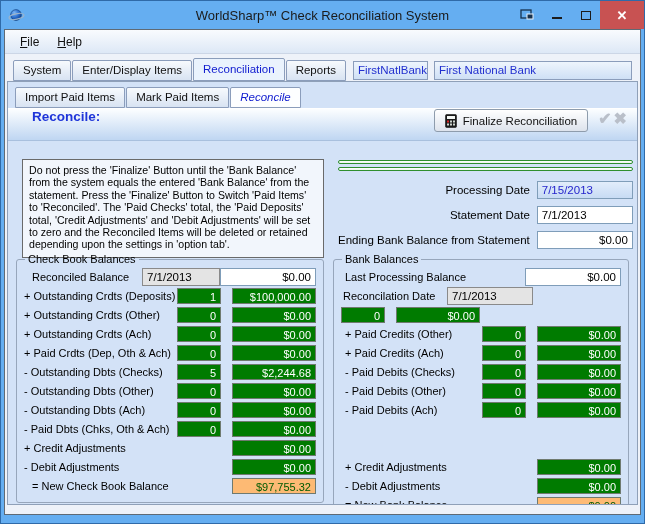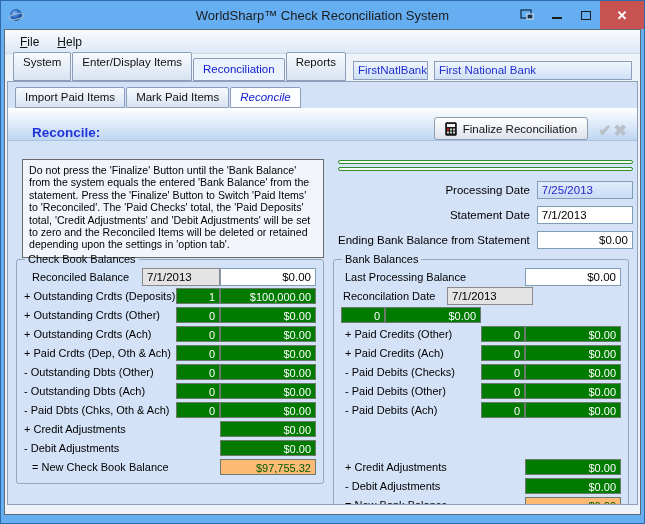--- a/index.html
+++ b/index.html
@@ -37,21 +37,21 @@
   .menubar{
     height:24px; flex:none; background:linear-gradient(#f9fbfe,#dde8f6);
     border-bottom:1px solid #ccd6e6; display:flex; align-items:center; padding-left:6px;
   }
   .menu-item{ font-size:12px; color:#111; padding:3px 9px; }
   .menu-item .u{ text-decoration:underline; }
 
   
   .maintabs-row{ height:27px; flex:none; display:flex; align-items:flex-end; padding:3px 8px 0 8px; gap:1px; }
   .tab{
-    font-size:11.5px; color:#111; padding:3px 9px 4px 9px; height:29px;
+    font-size:11.5px; color:#111; padding:3px 9px 4px 9px; height:21px;
     border:1px solid #8b9dbb; border-radius:2px 2px 0 0;
     background:linear-gradient(#f7fafd,#d8e3f2); white-space:nowrap;
   }
   .tab.selected{ background:#eaf3fd; color:#1420d0; height:23px; padding-top:4px; }
   .bank-code{
     margin-left:6px; width:88px; height:19px; border:1px solid #8b9dbb;
     background:linear-gradient(#eef5fd,#cfe0f5); color:#2230cf; font-size:11.5px;
     padding:2px 4px; overflow:hidden; white-space:nowrap; align-self:center; margin-top:2px;
   }
   .bank-name{
@@ -69,21 +69,21 @@
   .subtabs-row{ height:26px; flex:none; display:flex; align-items:flex-end; padding:4px 0 0 7px; gap:1px; }
   .subtab{
     font-size:11.5px; color:#111; padding:3px 9px; height:21px;
     border:1px solid #8b9dbb; border-radius:2px 2px 0 0;
     background:linear-gradient(#f7fafd,#d8e3f2); white-space:nowrap;
   }
   .subtab.selected{ background:#fdfeff; color:#1420d0;font-style:italic; }
 
   
   .header-band{
-    height:33px; flex:none; display:flex; align-items:flex-end; padding:0 10px;
+    height:33px; flex:none; display:flex; align-items:flex-start; padding:0 10px;
     background:linear-gradient(#fcfeff,#bfd6f2); border-top:1px solid #fff; border-bottom:1px solid #a9c0de;
   }
   .reconcile-title{ color:#1f35d9; font-weight:bold; font-size:13.5px; margin-left:14px; }
   .finalize-btn{
     margin-left:auto; display:flex; align-items:center; gap:6px; height:23px;
     padding:0 10px; border:1px solid #8e9cac; border-radius:3px;
     background:linear-gradient(#ffffff,#dde3ec); font-size:11.5px; color:#111;
   }
   .gray-check{ font-size:16px; color:#b9bfc9; margin-left:10px; font-weight:bold; }
   .gray-cross{ font-size:16px; color:#b9bfc9; margin-left:2px; font-weight:bold; }
@@ -114,21 +114,21 @@
     flex:1; border:1px solid #97a6bb; border-radius:3px; padding:1px 7px 5px 7px; background:transparent;
   }
   legend{ font-size:11px; color:#000; padding:0 3px; margin-left:1px; }
   .brow{ display:flex; align-items:center; height:16px; margin:3px 0; }
   .brow .lbl{ flex:1; font-size:11px; color:#000; white-space:nowrap; overflow:hidden; }
   .gcell{
     background:#007b00; color:#fff; text-align:right; font-size:11px;
     padding:1px 4px; height:16px; line-height:14px; border:1px solid #6f7a6f;
   }
   .cnt{ width:44px; flex:none; }
-  .val{ width:96px; flex:none; margin-left:0; }
+  .val{ width:84px; flex:none; margin-left:11px; }
   .total-cell{ background:#fdba74; color:#015a01; border-color:#6f7a6f; }
   .gray-date{
     background:#e4e4e4; border:1px solid #8a8a8a; color:#000; font-size:11.5px;
     height:18px; padding:1px 4px; display:flex; align-items:center;
   }
   .lbl-fixed{ font-size:11px; color:#000; white-space:nowrap; }
   .spacer{ flex:1; }
   .gap-row{ height:16px; margin:3px 0; }
 </style>
 </head>
@@ -215,21 +215,21 @@
 
       <div class="mid-row">
         <div class="instructions">Do not press the 'Finalize' Button until the 'Bank Balance' from the system equals the entered 'Bank Balance' from the statement. Press the 'Finalize' Button to Switch 'Paid Items' to 'Reconciled'. The 'Paid Checks' total, the 'Paid Deposits' total, 'Credit Adjustments' and 'Debit Adjustments' will be set to zero and the Reconciled Items will be deleted or retained depending upon the settings in 'option tab'.</div>
 
         <div class="right-panel">
           <div class="pbar"></div>
           <div class="pbar"></div>
 
           <div class="form-row">
             <span class="form-label">Processing Date</span>
-            <span class="field ro-blue">7/25/2013</span>
+            <span class="field ro-blue">7/15/2013</span>
           </div>
 
           <div class="form-row">
             <span class="form-label">Statement Date</span>
             <input class="field" value="7/1/2013" style="">
           </div>
 
           <div class="form-row">
             <span class="form-label">Ending Bank Balance from Statement</span>
             <input class="field right" value="$0.00" style="">
@@ -263,20 +263,25 @@
             <span class="lbl">+ Outstanding Crdts (Ach)</span>
             <span class="gcell cnt">0</span>
             <span class="gcell val">$0.00</span>
           </div>
           <div class="brow">
             <span class="lbl">+ Paid Crdts (Dep, Oth &amp; Ach)</span>
             <span class="gcell cnt">0</span>
             <span class="gcell val">$0.00</span>
           </div>
           <div class="brow">
+            <span class="lbl">- Outstanding Dbts (Checks)</span>
+            <span class="gcell cnt">5</span>
+            <span class="gcell val">$2,244.68</span>
+          </div>
+          <div class="brow">
             <span class="lbl">- Outstanding Dbts (Other)</span>
             <span class="gcell cnt">0</span>
             <span class="gcell val">$0.00</span>
           </div>
           <div class="brow">
             <span class="lbl">- Outstanding Dbts (Ach)</span>
             <span class="gcell cnt">0</span>
             <span class="gcell val">$0.00</span>
           </div>
           <div class="brow">

